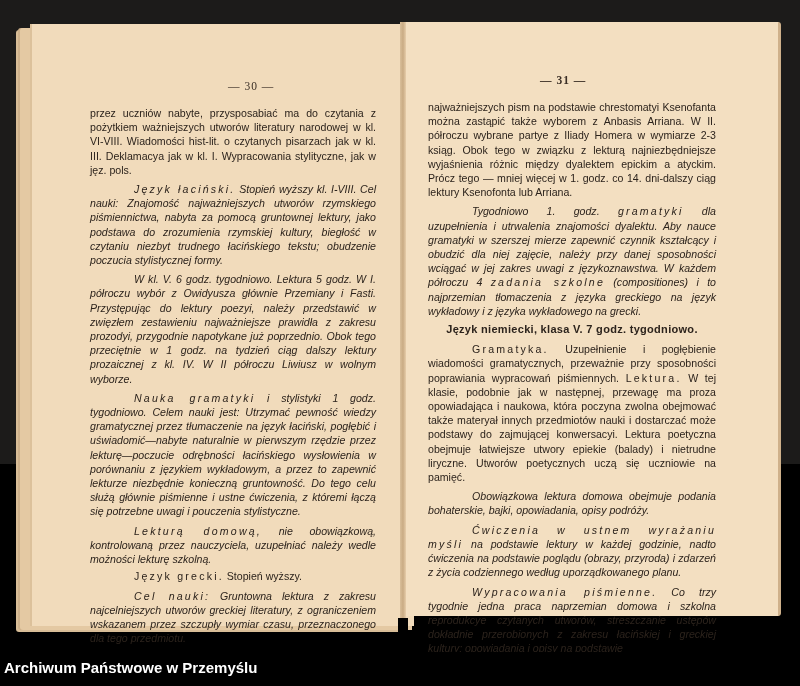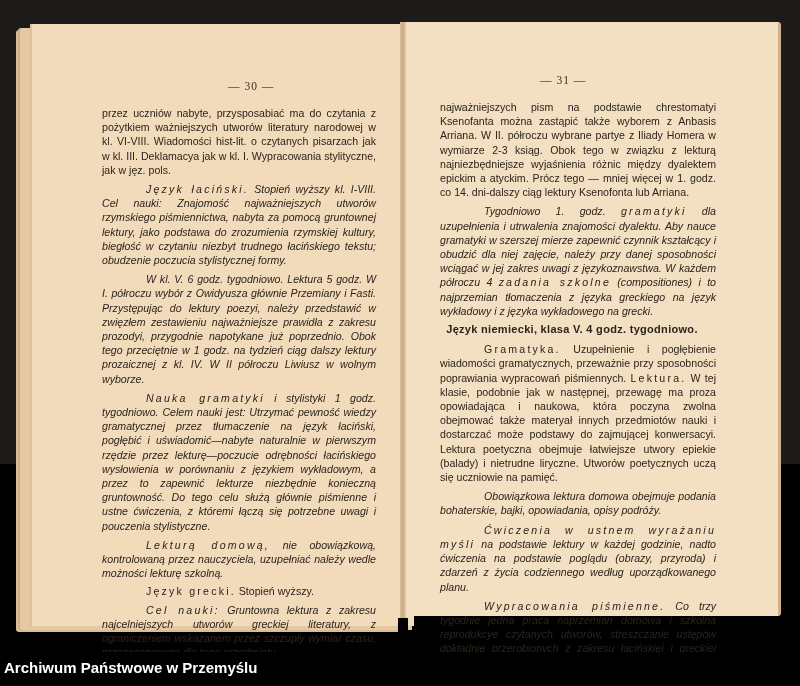--- a/index.html
+++ b/index.html
@@ -5,56 +5,56 @@
   html, body { margin:0; padding:0; }
   body { width:800px; height:686px; background:#000; position:relative; overflow:hidden; font-family:"Liberation Sans", sans-serif; }
   .scan { position:absolute; left:0; top:0; width:800px; height:464px; background:#1c1b1a; }
   .leaves-left { position:absolute; left:20px; top:28px; width:392px; height:602px; background:#e4c9a3; border-radius:3px 0 0 3px; box-shadow: -2px 0 0 #cdb08a, -4px 2px 0 #d8bd97; }
   .page-left { position:absolute; left:30px; top:24px; width:382px; height:602px; background:#f1dbbb; border-left:2px solid #dcc19b; }
   .page-right { position:absolute; left:402px; top:22px; width:376px; height:594px; background:#f3dfc1; border-right:3px solid #cfb18b; border-radius:0 3px 3px 0; }
   .gutter { position:absolute; left:400px; top:22px; width:6px; height:608px; background:linear-gradient(to right,#d9bf9a,#c9ab84,#e6cdaa); }
   .spine-dark { position:absolute; left:398px; top:618px; width:10px; height:34px; background:#000; }
   .pagenum { position:absolute; font-family:"Liberation Serif", serif; font-size:11.5px; color:#3a2e25; letter-spacing:1px; }
   .text { position:absolute; font-family:"Liberation Sans Narrow","Liberation Sans", sans-serif; font-size:10.6px; line-height:14.2px; color:#2c231c; text-align:justify; }
-  .text p { margin:0 0 3px 12px; }
+  .text p { margin:0 0 3px 0; }
   .text p.ind { text-indent:44px; }
   .text p.gap { margin-top:5px;font-style:italic; }
   .sp { letter-spacing:2.2px; }
   .hd { text-align:center; font-weight:bold; font-size:11px; margin:4px 0 6px 0 !important; letter-spacing:0.3px; }
   .footer { position:absolute; left:0; top:652px; width:800px; height:34px; background:#000; }
   .footer span { position:absolute; left:4px; top:7px; color:#ffffff; font-weight:bold; font-size:15px; font-family:"Liberation Sans", sans-serif; }
 </style>
 </head>
 <body>
 
 <div class="scan">
   <div class="leaves-left"></div>
   <div class="page-left"></div>
   <div class="page-right"></div>
   <div class="gutter"></div>
   <div class="spine-dark"></div>
 
   <div class="pagenum" style="left:228px;top:80px;">— 30 —</div>
-  <div class="pagenum" style="left:540px;top:74px;">— 31 —</div>
+  <div class="pagenum" style="left:540px;top:74px;font-weight:bold;">— 31 —</div>
 
   <div class="text" style="left:90px;top:106px;width:286px;">
     <p><span>przez uczniów nabyte, przysposabiać ma do czytania z pożytkiem ważniejszych utworów literatury narodowej w kl. VI-VIII. Wiadomości hist-lit. o czytanych pisarzach jak w kl. III. Deklamacya jak w kl. I. Wypracowania stylityczne, jak w jęz. pols.</span></p>
     <p class="ind gap"><span class="sp">Język łaciński.</span><span> Stopień wyższy kl. I-VIII. Cel nauki: Znajomość najważniejszych utworów rzymskiego piśmiennictwa, nabyta za pomocą gruntownej lektury, jako podstawa do zrozumienia rzymskiej kultury, biegłość w czytaniu niezbyt trudnego łacińskiego tekstu; obudzenie poczucia stylistycznej formy.</span></p>
     <p class="ind gap"><span>W kl. V. 6 godz. tygodniowo. Lektura 5 godz. W I. półroczu wybór z Owidyusza głównie Przemiany i Fasti. Przystępując do lektury poezyi, należy przedstawić w zwięzłem zestawieniu najważniejsze prawidła z zakresu prozodyi, przygodnie napotykane już poprzednio. Obok tego przeciętnie w 1 godz. na tydzień ciąg dalszy lektury prozaicznej z kl. IV. W II półroczu Liwiusz w wolnym wyborze.</span></p>
     <p class="ind gap"><span class="sp">Nauka gramatyki</span><span> i stylistyki 1 godz. tygodniowo. Celem nauki jest: Utrzymać pewność wiedzy gramatycznej przez tłumaczenie na język łaciński, pogłębić i uświadomić—nabyte naturalnie w pierwszym rzędzie przez lekturę—poczucie odrębności łacińskiego wysłowienia w porównaniu z językiem wykładowym, a przez to zapewnić lekturze niezbędnie konieczną gruntowność. Do tego celu służą głównie piśmienne i ustne ćwiczenia, z któremi łączą się potrzebne uwagi i pouczenia stylistyczne.</span></p>
     <p class="ind gap"><span class="sp">Lekturą domową,</span><span> nie obowiązkową, kontrolowaną przez nauczyciela, uzupełniać należy wedle możności lekturę szkolną.</span></p>
     <p class="ind"><span class="sp">Język grecki.</span><span> Stopień wyższy.</span></p>
     <p class="ind gap"><span class="sp">Cel nauki:</span><span> Gruntowna lektura z zakresu najcelniejszych utworów greckiej literatury, z ograniczeniem wskazanem przez szczupły wymiar czasu, przeznaczonego dla tego przedmiotu.</span></p>
 
   </div>
 
   <div class="text" style="left:428px;top:100px;width:288px;">
     <p><span>najważniejszych pism na podstawie chrestomatyi Ksenofanta można zastąpić także wyborem z Anbasis Arriana. W II. półroczu wybrane partye z Iliady Homera w wymiarze 2-3 ksiąg. Obok tego w związku z lekturą najniezbędniejsze wyjaśnienia różnic między dyalektem epickim a atyckim. Prócz tego — mniej więcej w 1. godz. co 14. dni-dalszy ciąg lektury Ksenofonta lub Arriana.</span></p>
     <p class="ind gap"><span>Tygodniowo 1. godz. </span><span class="sp">gramatyki</span><span> dla uzupełnienia i utrwalenia znajomości dyalektu. Aby nauce gramatyki w szerszej mierze zapewnić czynnik kształcący i obudzić dla niej zajęcie, należy przy danej sposobności wciągać w jej zakres uwagi z językoznawstwa. W każdem półroczu 4 </span><span class="sp">zadania szkolne</span><span> (compositiones) i to najprzemian tłomaczenia z języka greckiego na język wykładowy i z języka wykładowego na grecki.</span></p>
-    <p class="hd">Język niemiecki, klasa V. 4 godz. tygodniowo.</p>
+    <p class="hd">Język niemiecki, klasa V. 7 godz. tygodniowo.</p>
     <p class="ind"><span class="sp">Gramatyka.</span><span> Uzupełnienie i pogłębienie wiadomości gramatycznych, przeważnie przy sposobności poprawiania wypracowań piśmiennych. </span><span class="sp">Lektura.</span><span> W tej klasie, podobnie jak w następnej, przewagę ma proza opowiadająca i naukowa, która poczyna zwolna obejmować także materyał innych przedmiotów nauki i dostarczać może podstawy do zajmującej konwersacyi. Lektura poetyczna obejmuje łatwiejsze utwory epiekie (balady) i nietrudne liryczne. Utworów poetycznych uczą się uczniowie na pamięć.</span></p>
     <p class="ind gap"><span>Obowiązkowa lektura domowa obejmuje podania bohaterskie, bajki, opowiadania, opisy podróży.</span></p>
     <p class="ind gap"><span class="sp">Ćwiczenia w ustnem wyrażaniu myśli</span><span> na podstawie lektury w każdej godzinie, nadto ćwiczenia na podstawie poglądu (obrazy, przyroda) i zdarzeń z życia codziennego według uporządkowanego planu.</span></p>
     <p class="ind gap"><span class="sp">Wypracowania piśmienne.</span><span> Co trzy tygodnie jedna praca naprzemian domowa i szkolna reprodukcye czytanych utworów, streszczanie ustępów dokładnie przerobionych z zakresu łacińskiej i greckiej kultury; opowiadania i opisy na podstawie</span></p>
   </div>
 </div>
 
 <div class="footer">
   <span>Archiwum Państwowe w Przemyślu</span>
 </div>

